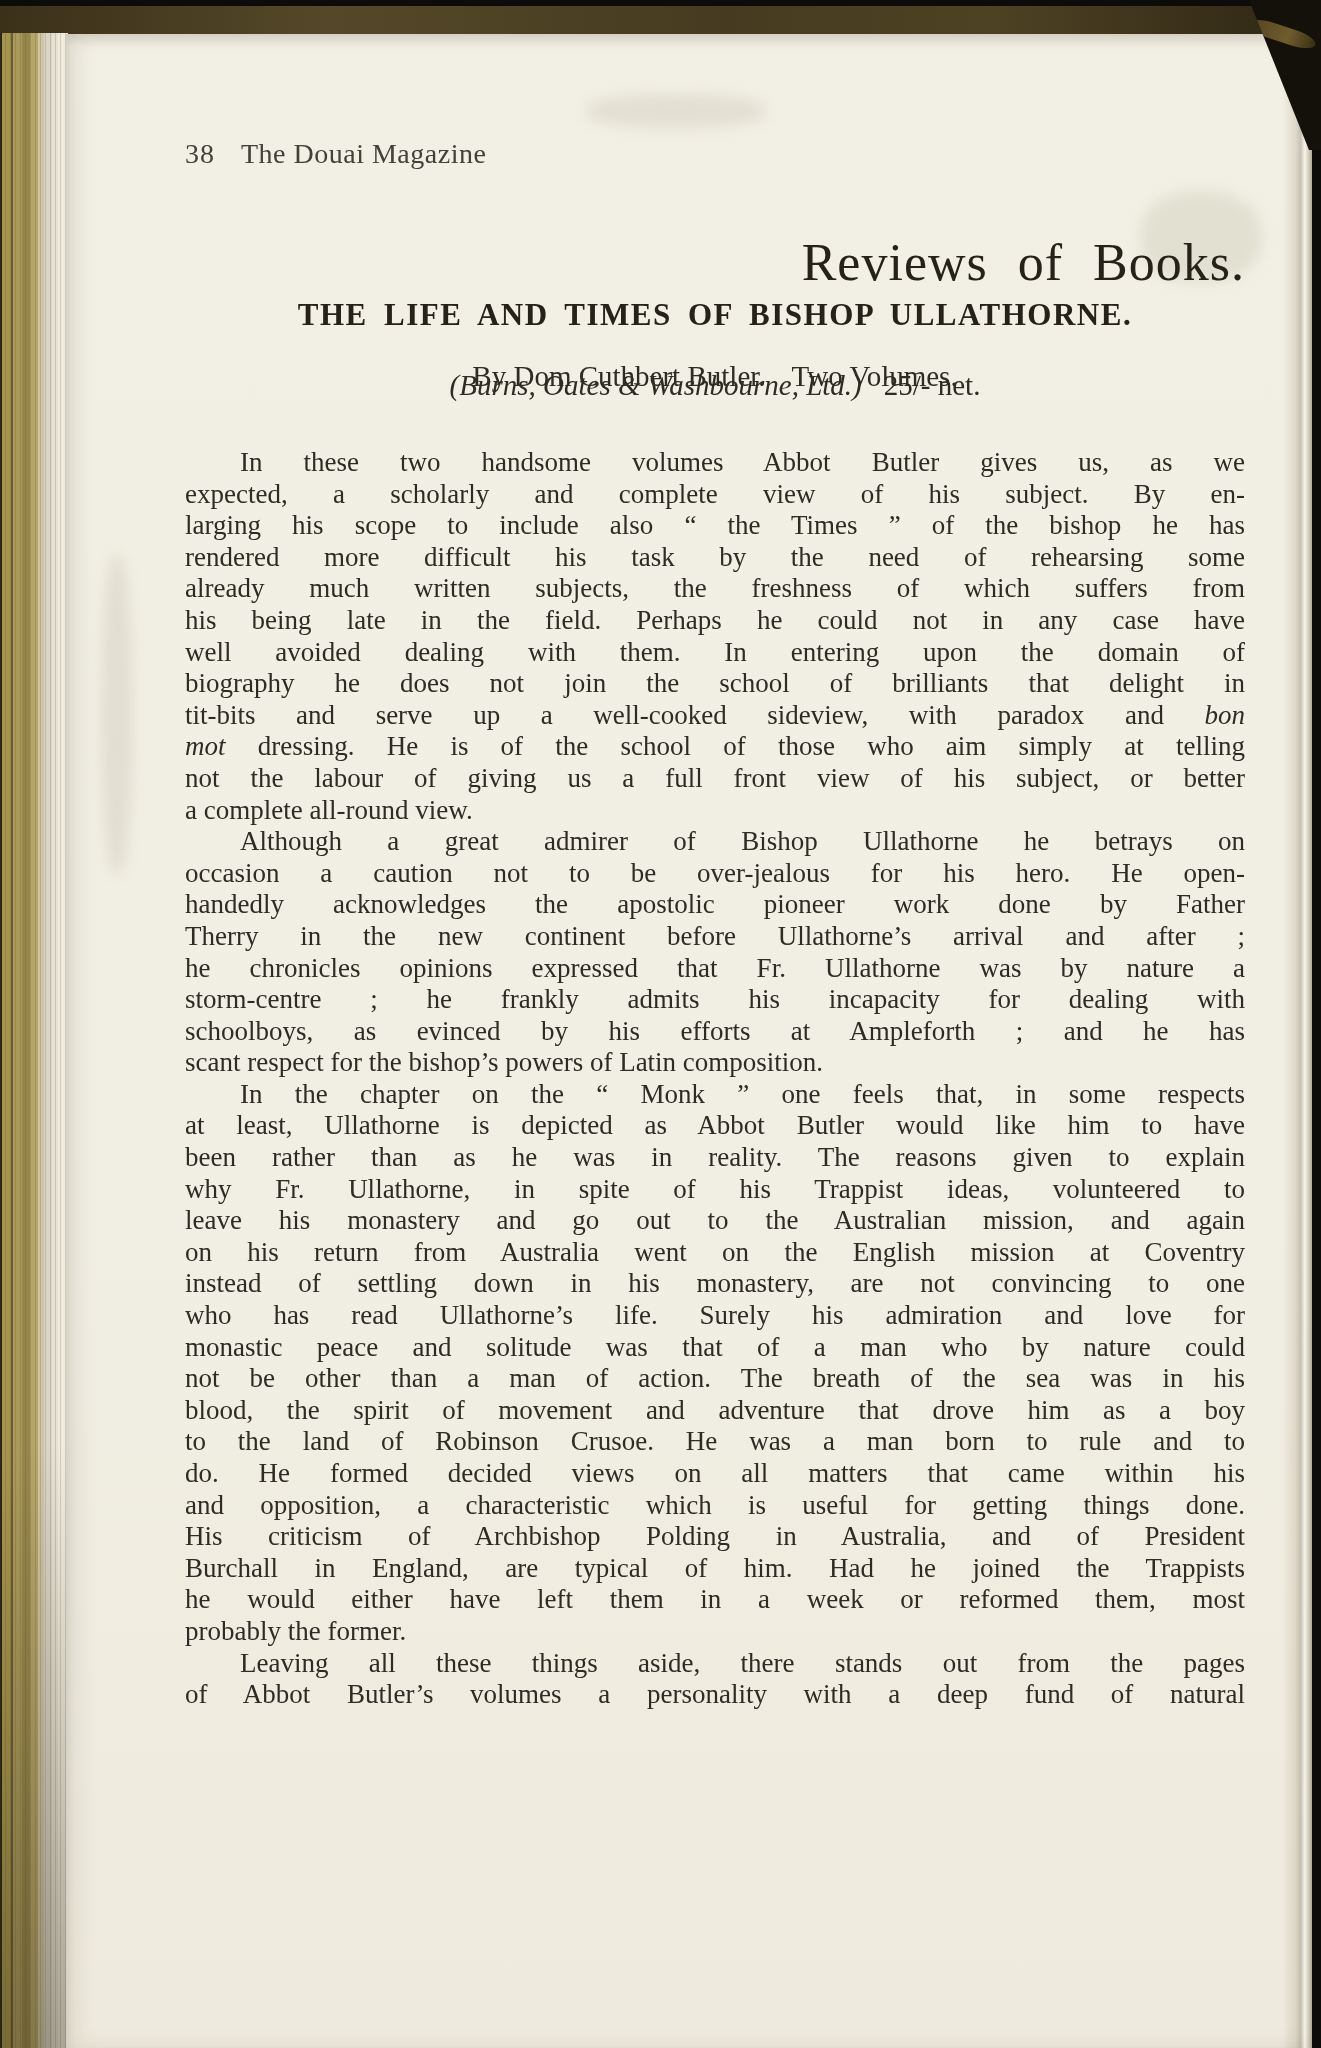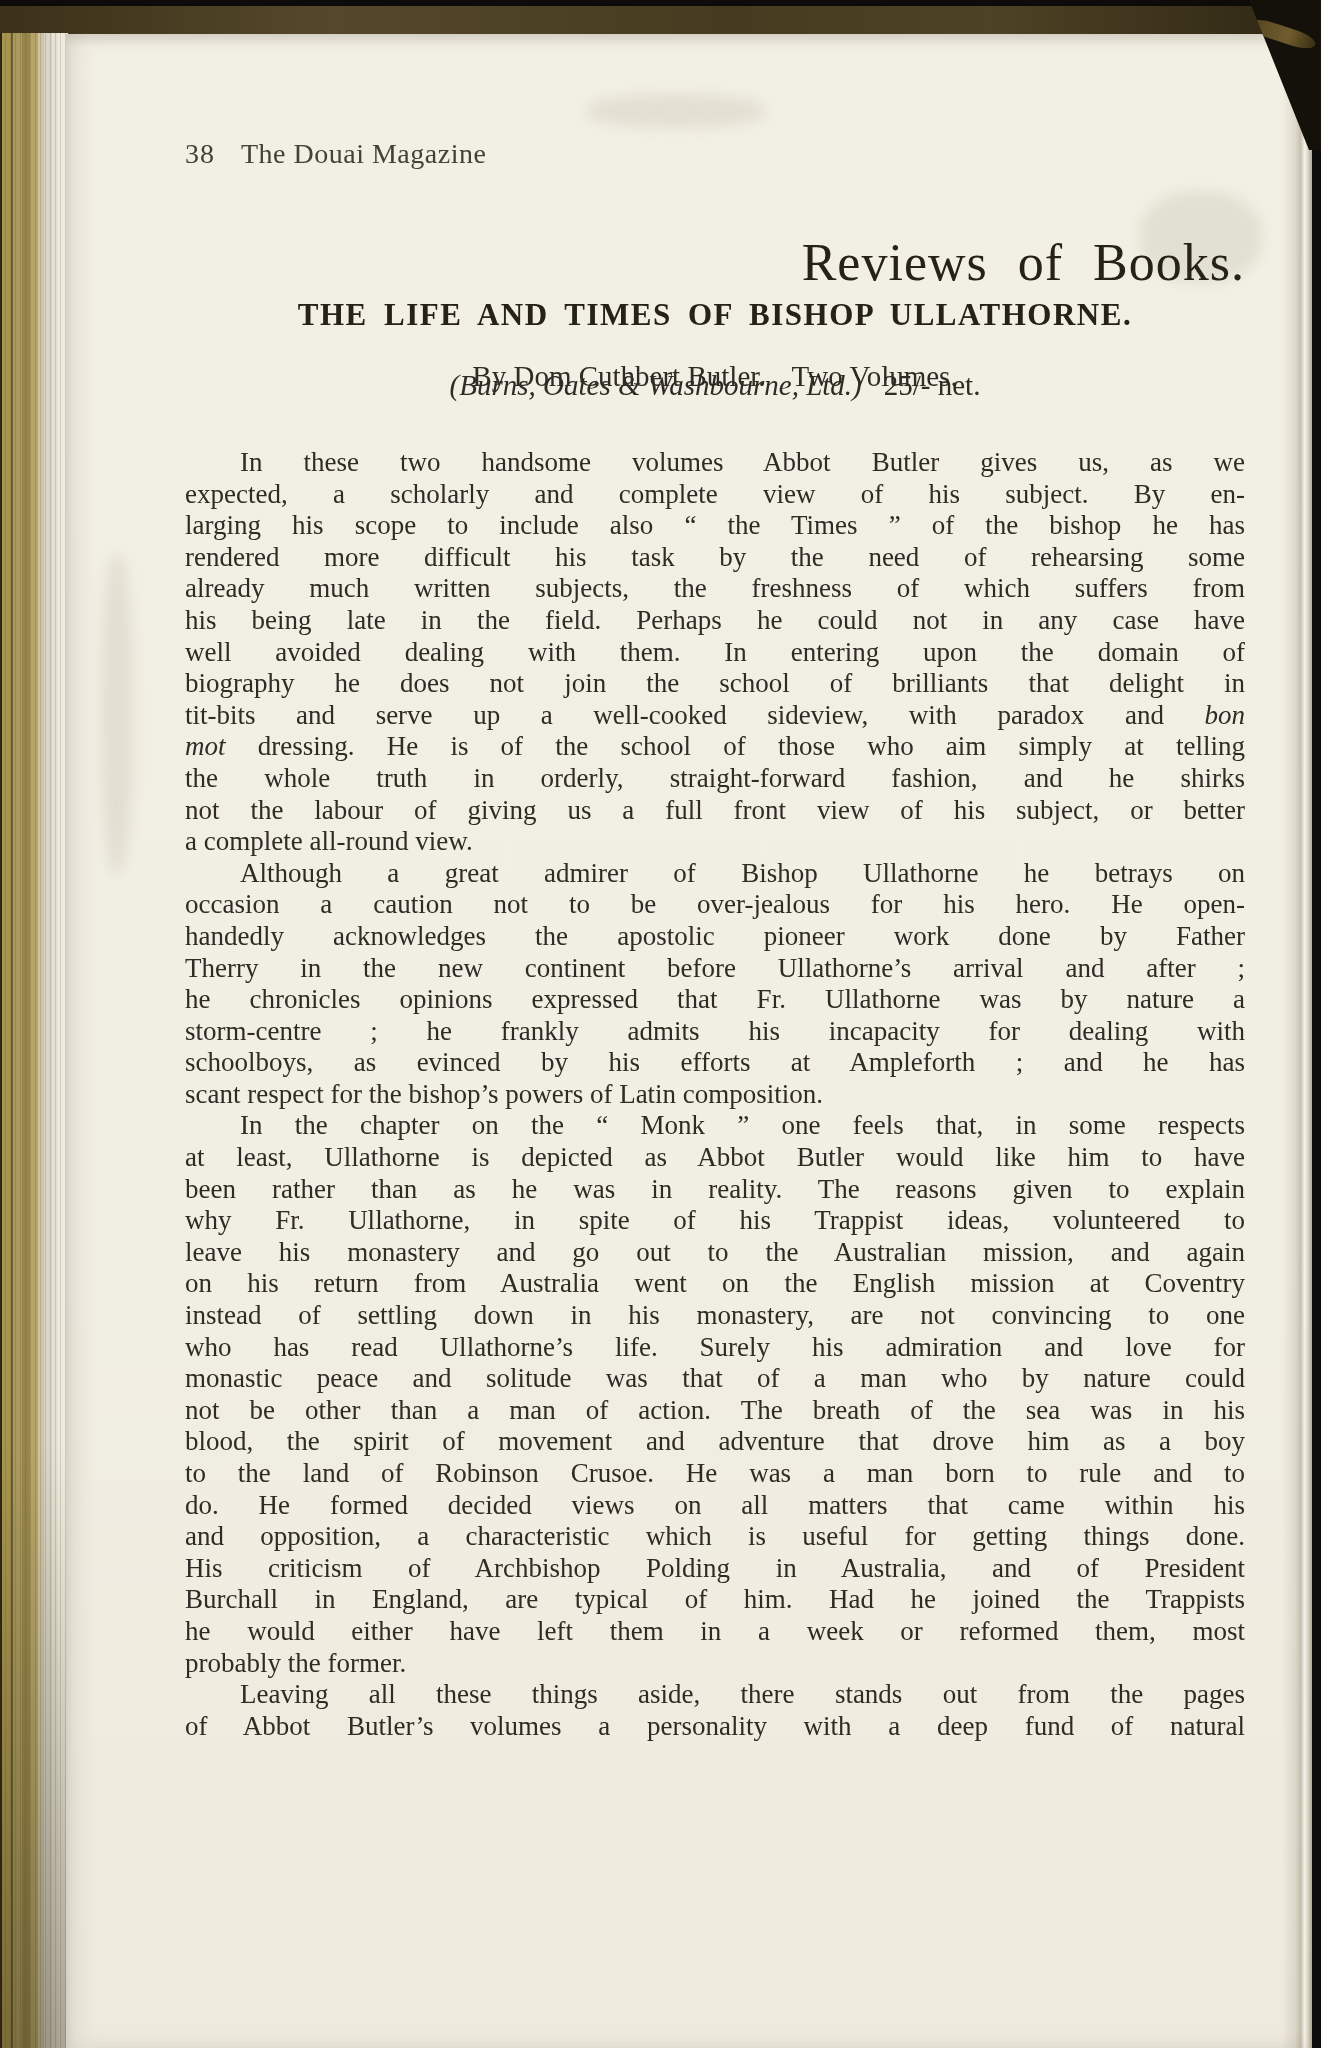--- a/index.html
+++ b/index.html
@@ -112,21 +112,20 @@
       <div class="line indent">In these two handsome volumes Abbot Butler gives us, as we</div>
       <div class="line">expected, a scholarly and complete view of his subject.  By en-</div>
       <div class="line">larging his scope to include also “ the Times ” of the bishop he has</div>
       <div class="line">rendered more difficult his task by the need of rehearsing some</div>
       <div class="line">already much written subjects, the freshness of which suffers from</div>
       <div class="line">his being late in the field.  Perhaps he could not in any case have</div>
       <div class="line">well avoided dealing with them.  In entering upon the domain of</div>
       <div class="line">biography he does not join the school of brilliants that delight in</div>
       <div class="line">tit-bits and serve up a well-cooked sideview, with paradox and <i>bon</i></div>
       <div class="line"><i>mot</i> dressing.  He is of the school of those who aim simply at telling</div>
-      <div class="line">the whole truth in orderly, straight-forward fashion, and he shirks</div>
       <div class="line">not the labour of giving us a full front view of his subject, or better</div>
       <div class="line last">a complete all-round view.</div>
       <div class="line indent">Although a great admirer of Bishop Ullathorne he betrays on</div>
       <div class="line">occasion a caution not to be over-jealous for his hero.  He open-</div>
       <div class="line">handedly acknowledges the apostolic pioneer work done by Father</div>
       <div class="line">Therry in the new continent before Ullathorne’s arrival and after ;</div>
       <div class="line">he chronicles opinions expressed that Fr. Ullathorne was by nature a</div>
       <div class="line">storm-centre ;  he frankly admits his incapacity for dealing with</div>
       <div class="line">schoolboys, as evinced by his efforts  at Ampleforth ;  and he has</div>
       <div class="line last">scant respect for the bishop’s powers of Latin composition.</div>

